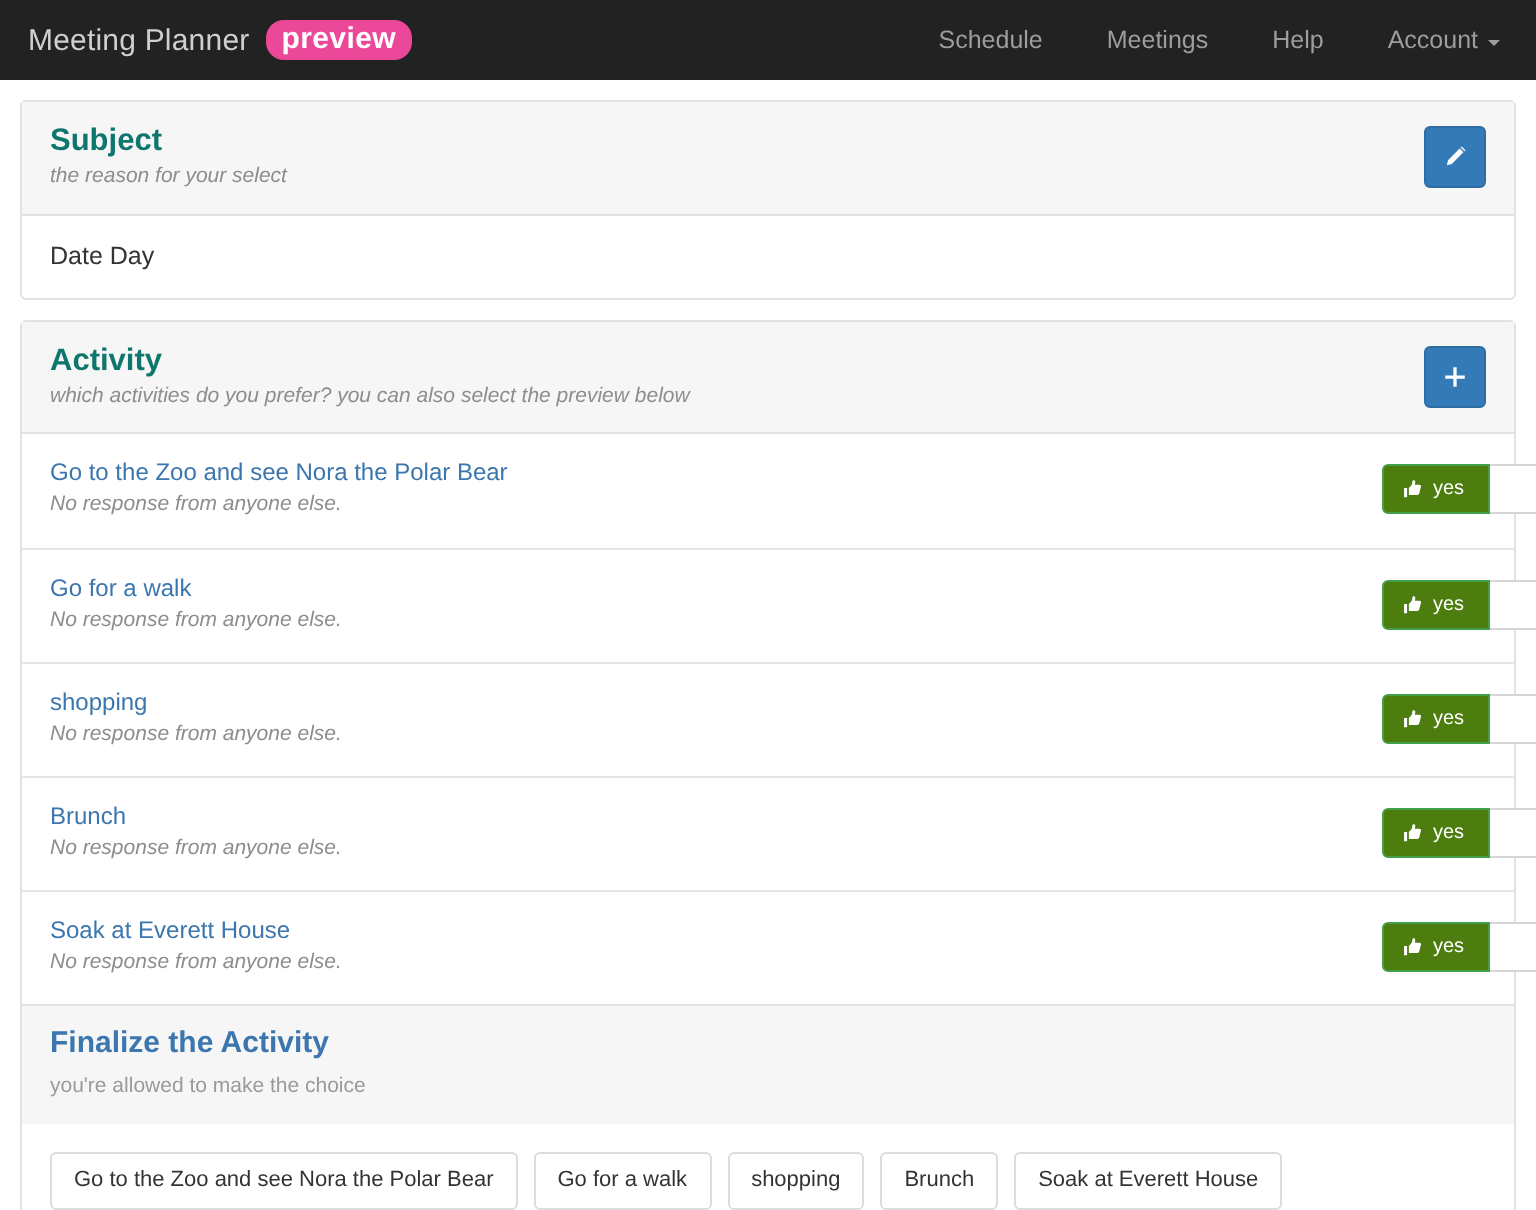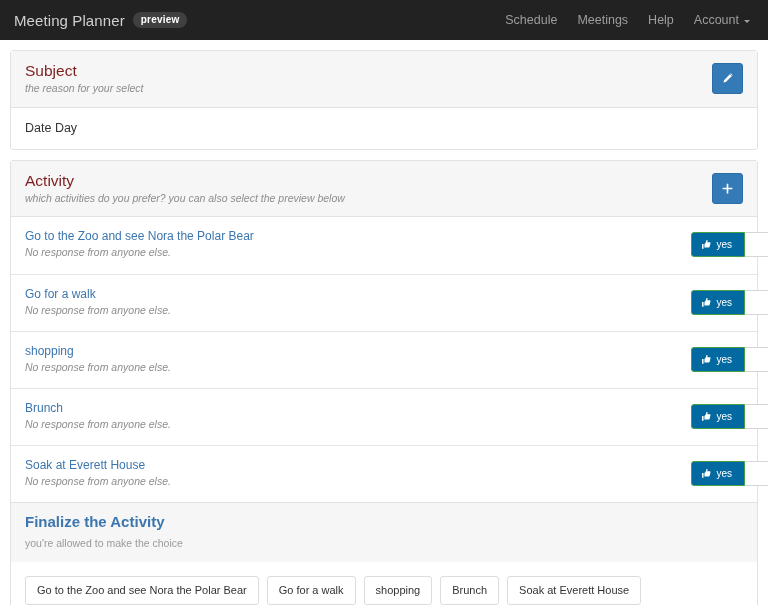--- a/index.html
+++ b/index.html
@@ -26,33 +26,33 @@
     display: flex;
     align-items: center;
     gap: 8px;
   }
   .brand {
     color: #cfcfcf;
     font-size: 15px;
     letter-spacing: 0.1px;
   }
   .brand-badge {
-    background: #404040;
+    background: #ec4899;
     color: #ffffff;
-    font-size: 10px;
+    font-size: 15px;
     font-weight: bold;
     border-radius: 9px;
     padding: 2.5px 8px 3px;
     line-height: 1;
     letter-spacing: 0.2px;
   }
   .nav-links {
     display: flex;
     align-items: center;
-    gap: 20px;
+    gap: 32px;
   }
   .nav-link {
     color: #9d9d9d;
     font-size: 12.5px;
     text-decoration: none;
     cursor: pointer;
     display: inline-flex;
     align-items: center;
     gap: 5px;
   }
@@ -79,23 +79,23 @@
   .panel-head {
     background: #f6f6f6;
     border-bottom: 1px solid #e2e2e2;
     padding: 11px 14px 12px 14px;
     display: flex;
     align-items: flex-start;
     justify-content: space-between;
     min-height: 52px;
   }
   .panel-title {
-    color: #7f1d1d;
+    color: #0f766e;
     font-size: 15.5px;
-    font-weight: normal;
+    font-weight: bold;
     line-height: 1.1;
     margin: 0 0 3px 0;
   }
   .panel-sub {
     color: #8d8d8d;
     font-size: 10.5px;
     font-style: italic;
     line-height: 1.2;
   }
   .icon-btn {
@@ -146,21 +146,21 @@
     line-height: 1.3;
   }
   .vote-group {
     display: flex;
     align-items: center;
     flex: 0 0 auto;
     margin-top: 5px;
     margin-right: -14px;
   }
   .btn-yes {
-    background: #0369a1;
+    background: #4d7c0f;
     border: 1px solid #43a047;
     color: #ffffff;
     font-size: 10px;
     border-radius: 3px 0 0 3px;
     padding: 6px 12px 6px 9px;
     display: inline-flex;
     align-items: center;
     gap: 4px;
     cursor: pointer;
     line-height: 1.2;

